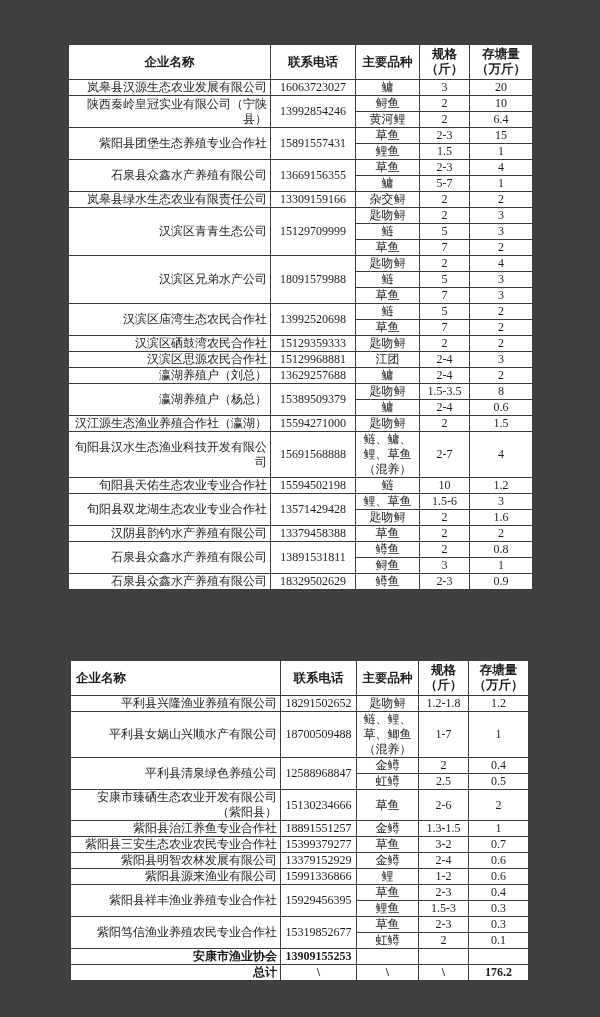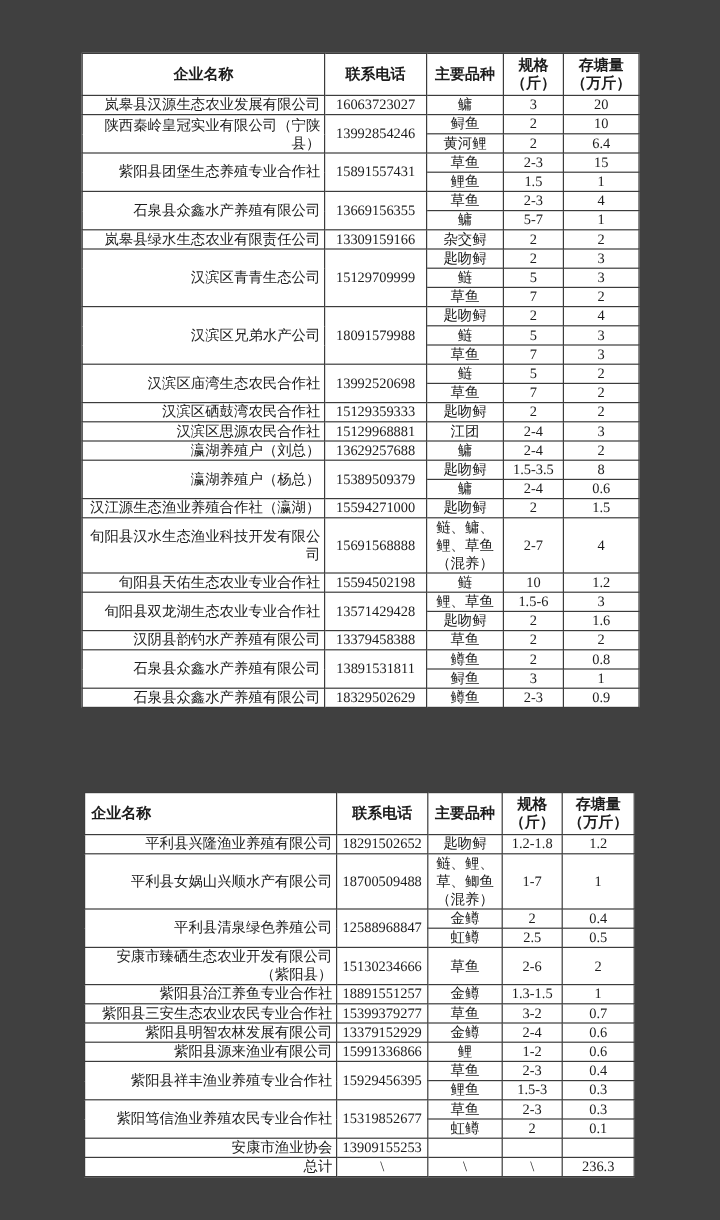--- a/index.html
+++ b/index.html
@@ -17,21 +17,21 @@
     padding:0 3px; height:14px;
     text-align:center; vertical-align:middle;
     overflow:hidden; word-break:break-all;
   }
   th {
     font-weight:bold; font-size:12.5px; line-height:15px;
     padding:2px 3px; white-space:pre-line;
   }
   th.left { text-align:left; padding-left:5px; }
   td.company { text-align:right; padding-left:5px; white-space:pre-line; }
-  .bold { font-weight:normal; }
+  .bold { font-weight:bold; }
 </style>
 </head>
 <body>
 
 <div class="page">
 
   <table id="table-1">
     <colgroup>
       <col style="width:202px">
         <col style="width:85px">
@@ -353,18 +353,18 @@
           <td class="phone bold" rowspan="1">13909155253</td>
           <td class="bold"></td>
           <td class="bold"></td>
           <td class="bold"></td>
         </tr>
         <tr>
           <td class="company bold" rowspan="1">总计</td>
           <td class="phone bold" rowspan="1">\</td>
           <td class="bold">\</td>
           <td class="bold">\</td>
-          <td class="bold">236.3</td>
+          <td class="bold">176.2</td>
         </tr>
       </tbody>
   </table>
 
 </div>
 
 </body></html>

